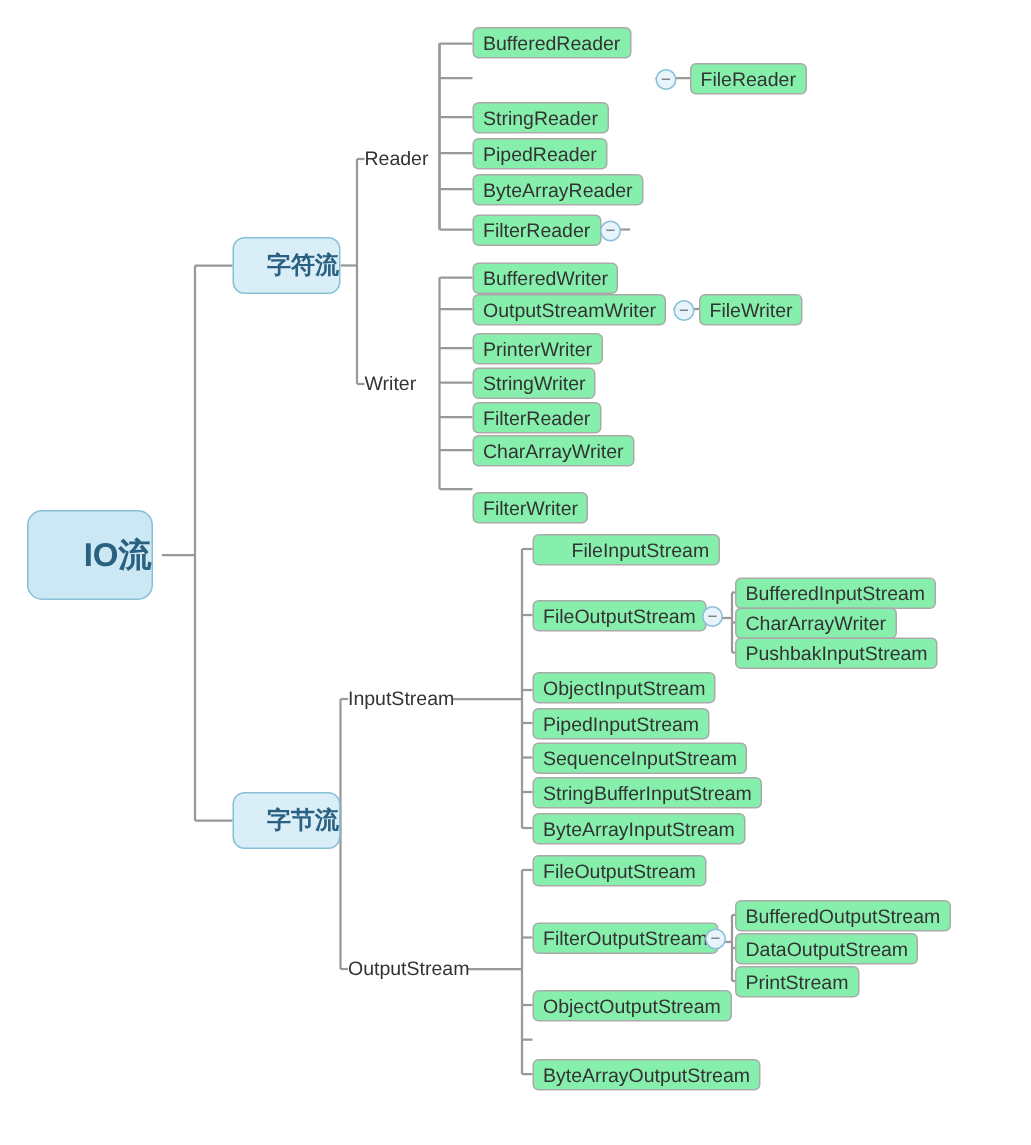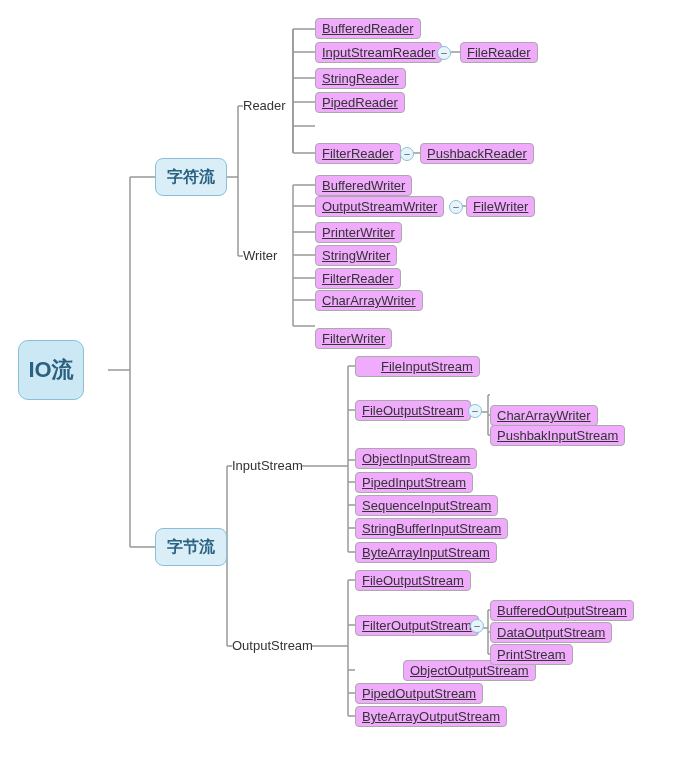--- a/index.html
+++ b/index.html
@@ -15,57 +15,56 @@
     .diagram {
       position: relative;
       width: 687px;
       height: 763px;
     }
     .node-box {
       position: absolute;
       border-radius: 8px;
       display: flex;
       align-items: center;
-      justify-content: center;
+      justify-content: flex-end;
       text-align: center;
       font-weight: bold;
     }
     .root-node {
       background: #cce8f4;
       border: 1.5px solid #88c0d8;
       border-radius: 10px;
-      width: 66px;
+      width: 84px;
       height: 60px;
       font-size: 22px;
       color: #2a6080;
       left: 18px;
       top: 340px;
     }
     .level1-node {
       background: #daeef8;
       border: 1.5px solid #88c0d8;
       border-radius: 8px;
       width: 72px;
       height: 38px;
       font-size: 16px;
       color: #2a6080;
     }
     .char-node { left: 155px; top: 158px; }
     .byte-node { left: 155px; top: 528px; }
 
     .level2-node {
       position: absolute;
-      background: #f0abfc;
+      background: #86efac;
       border: 1px solid #aaa;
       border-radius: 4px;
       padding: 2px 6px;
       font-size: 13px;
       color: #333;
       white-space: nowrap;
-      text-decoration: underline;
     }
     .collapse-btn {
       display: inline-block;
       width: 14px;
       height: 14px;
       border-radius: 50%;
       border: 1px solid #88c0d8;
       background: #e8f4fb;
       text-align: center;
       line-height: 12px;
@@ -174,30 +173,29 @@
 
   <div class="label-node" style="left:232px;top:458px;">
     <span>InputStream</span>
   </div>
 
   <div class="label-node" style="left:232px;top:638px;">
     <span>OutputStream</span>
   </div>
 
   <div class="level2-node" style="left:315px;top:18px;">BufferedReader</div>
-  <div class="level2-node" style="left:315px;top:42px;">InputStreamReader</div>
   <div class="collapse-btn" style="left:437px;top:46px;">–</div>
   <div class="level2-node" style="left:315px;top:68px;">StringReader</div>
   <div class="level2-node" style="left:315px;top:92px;">PipedReader</div>
+  <div class="level2-node" style="left:315px;top:116px;">ByteArrayReader</div>
   <div class="level2-node" style="left:315px;top:143px;">FilterReader</div>
   <div class="collapse-btn" style="left:400px;top:147px;">–</div>
 
   <div class="level2-node" style="left:460px;top:42px;">FileReader</div>
 
-  <div class="level2-node" style="left:420px;top:143px;">PushbackReader</div>
 
   <div class="level2-node" style="left:315px;top:175px;">BufferedWriter</div>
   <div class="level2-node" style="left:315px;top:196px;">OutputStreamWriter</div>
   <div class="collapse-btn" style="left:449px;top:200px;">–</div>
   <div class="level2-node" style="left:315px;top:222px;">PrinterWriter</div>
   <div class="level2-node" style="left:315px;top:245px;">StringWriter</div>
   <div class="level2-node" style="left:315px;top:268px;">FilterReader</div>
   <div class="level2-node" style="left:315px;top:290px;">CharArrayWriter</div>
   <div class="level2-node" style="left:315px;top:316px;margin-top:12px;">FilterWriter</div>
 
@@ -205,27 +203,27 @@
 
   <div class="level2-node" style="left:355px;top:356px;padding-left:25px;">FileInputStream</div>
   <div class="level2-node" style="left:355px;top:400px;">FileOutputStream</div>
   <div class="collapse-btn" style="left:468px;top:404px;">–</div>
   <div class="level2-node" style="left:355px;top:448px;">ObjectInputStream</div>
   <div class="level2-node" style="left:355px;top:472px;">PipedInputStream</div>
   <div class="level2-node" style="left:355px;top:495px;">SequenceInputStream</div>
   <div class="level2-node" style="left:355px;top:518px;">StringBufferInputStream</div>
   <div class="level2-node" style="left:355px;top:542px;">ByteArrayInputStream</div>
 
+  <div class="level2-node" style="left:490px;top:385px;">BufferedInputStream</div>
   <div class="level2-node" style="left:490px;top:405px;">CharArrayWriter</div>
   <div class="level2-node" style="left:490px;top:425px;">PushbakInputStream</div>
 
   <div class="level2-node" style="left:355px;top:570px;">FileOutputStream</div>
   <div class="level2-node" style="left:355px;top:615px;">FilterOutputStream</div>
   <div class="collapse-btn" style="left:470px;top:619px;">–</div>
-  <div class="level2-node" style="left:355px;top:660px;margin-left:48px;">ObjectOutputStream</div>
-  <div class="level2-node" style="left:355px;top:683px;">PipedOutputStream</div>
+  <div class="level2-node" style="left:355px;top:660px;">ObjectOutputStream</div>
   <div class="level2-node" style="left:355px;top:706px;">ByteArrayOutputStream</div>
 
   <div class="level2-node" style="left:490px;top:600px;">BufferedOutputStream</div>
   <div class="level2-node" style="left:490px;top:622px;">DataOutputStream</div>
   <div class="level2-node" style="left:490px;top:644px;">PrintStream</div>
 
 </div>
 
 </body></html>

